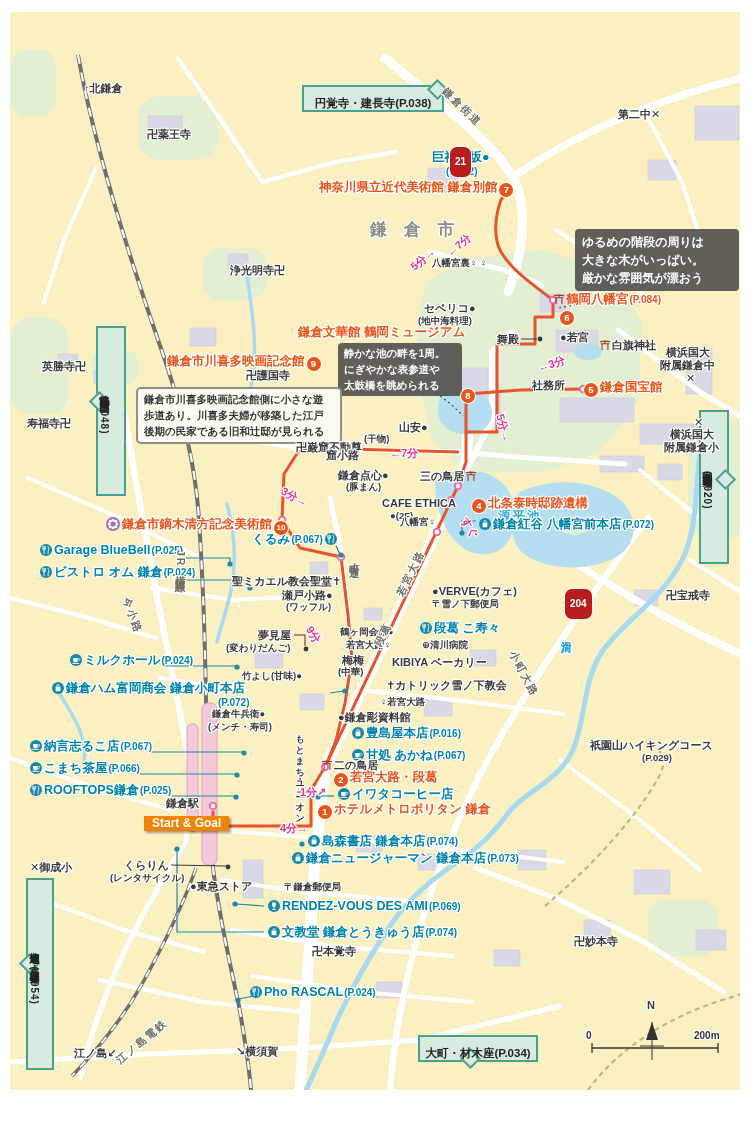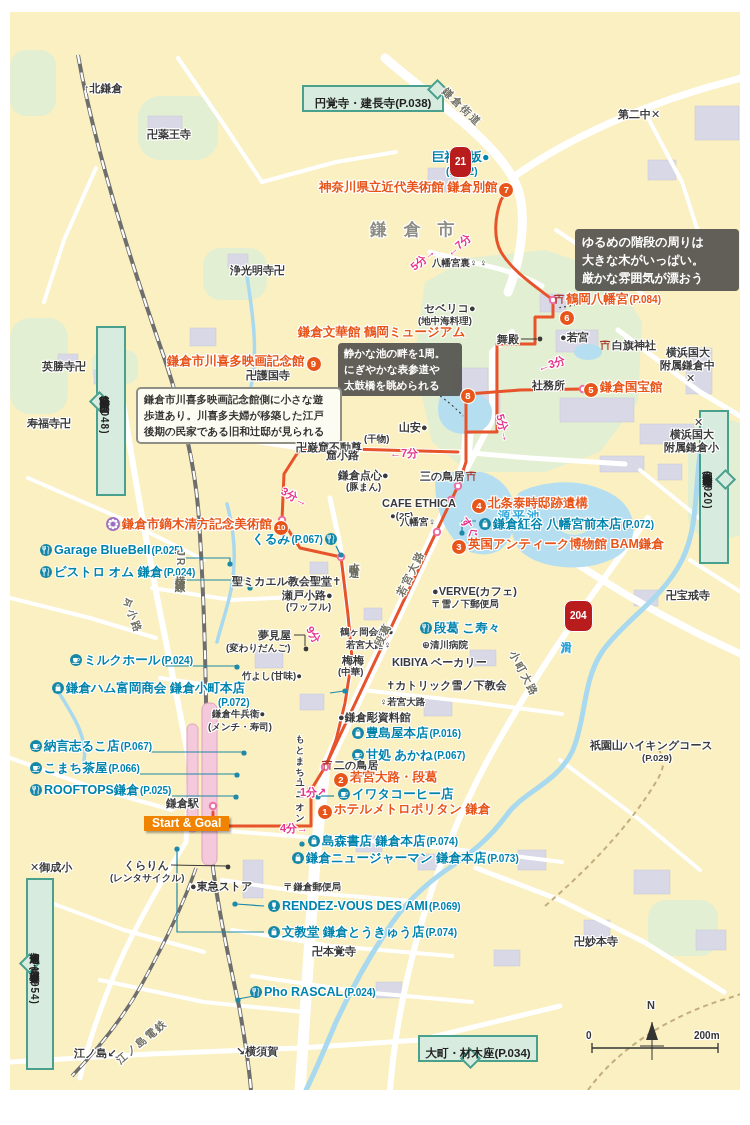--- a/index.html
+++ b/index.html
@@ -366,21 +366,20 @@
               <circle cx="9.7" cy="4.3" r="1.5"></circle>
               <circle cx="10.8" cy="7" r="1.5"></circle>
               <circle cx="9.7" cy="9.7" r="1.5"></circle>
               <circle cx="7" cy="10.8" r="1.5"></circle>
               <circle cx="4.3" cy="9.7" r="1.5"></circle>
               <circle cx="3.2" cy="7" r="1.5"></circle>
               <circle cx="4.3" cy="4.3" r="1.5"></circle>
             </g>
             <circle cx="7" cy="7" r="1.6" fill="#9B6FC0"></circle>
           </svg></span><span>鎌倉市鏑木清方記念美術館</span><span class="pbadge pbadge-sm">10</span></div>
-      <div class="lbl poi" style="left: 450px; top: 537px;"><span class="pbadge">3</span><span>英国アンティーク博物館 BAM鎌倉</span></div>
       <div class="lbl shop" style="left: 38px; top: 543px;"><span class="micon"><svg viewBox="0 0 12 12">
             <circle cx="6" cy="6" r="6" fill="#1587A8"></circle>
             <path d="M4.1,2.3 V9.8 M2.9,2.3 V4.8 M5.3,2.3 V4.8 M2.9,4.8 a1.2,1.2 0 0 0 2.4,0" stroke="#fff" stroke-width="0.9" fill="none" stroke-linecap="round"></path>
             <path d="M7.9,2.3 C9.1,3.9 9.1,5.7 8.1,6.9 L8.1,9.8" stroke="#fff" stroke-width="0.9" fill="none" stroke-linecap="round"></path>
           </svg></span><span>Garage BlueBell</span><span class="pg">(P.025)</span></div>
       <div class="lbl shop" style="left: 38px; top: 565px;"><span class="micon"><svg viewBox="0 0 12 12">
             <circle cx="6" cy="6" r="6" fill="#1587A8"></circle>
             <path d="M4.1,2.3 V9.8 M2.9,2.3 V4.8 M5.3,2.3 V4.8 M2.9,4.8 a1.2,1.2 0 0 0 2.4,0" stroke="#fff" stroke-width="0.9" fill="none" stroke-linecap="round"></path>
             <path d="M7.9,2.3 C9.1,3.9 9.1,5.7 8.1,6.9 L8.1,9.8" stroke="#fff" stroke-width="0.9" fill="none" stroke-linecap="round"></path>
           </svg></span><span>ビストロ オム 鎌倉</span><span class="pg">(P.024)</span></div>
@@ -510,20 +509,20 @@
       <div class="lbl time" style="left: 448px; top: 248px; transform: rotate(-40deg);"><span>←7分</span></div>
       <div class="lbl time" style="left: 538px; top: 362px; transform: rotate(-18deg);"><span>←3分</span></div>
       <div class="lbl time" style="left: 500px; top: 408px; transform: rotate(75deg);"><span>5分→</span></div>
       <div class="lbl time" style="left: 390px; top: 447px;"><span>←7分</span></div>
       <div class="lbl time" style="left: 282px; top: 484px; transform: rotate(28deg);"><span>3分→</span></div>
       <div class="lbl time" style="left: 309px; top: 621px; transform: rotate(58deg);"><span>9分</span></div>
       <div class="lbl time" style="left: 464px; top: 512px; transform: rotate(58deg);"><span>すぐ</span></div>
       <div class="lbl time" style="left: 300px; top: 786px;"><span>1分↗</span></div>
       <div class="lbl time" style="left: 280px; top: 822px;"><span>4分→</span></div>
       <div class="lbl rbadge" style="left: 449px; top: 146px;"><span>21</span></div>
-      <div class="lbl rbadge" style="left: 564px; top: 600px;"><span>204</span></div>
+      <div class="lbl rbadge" style="left: 564px; top: 588px;"><span>204</span></div>
       <div class="lbl startgoal" style="left: 144px; top: 816px;"><span>Start &amp; Goal</span></div>
       <div class="lbl feat" style="left: 647px; top: 999px;"><span>N</span></div>
       <div class="lbl scalenum" style="left: 586px; top: 1030px;"><span>0</span></div>
       <div class="lbl scalenum" style="left: 694px; top: 1030px;"><span>200m</span></div>
     </div>
 
 </div>
 
 </body></html>

